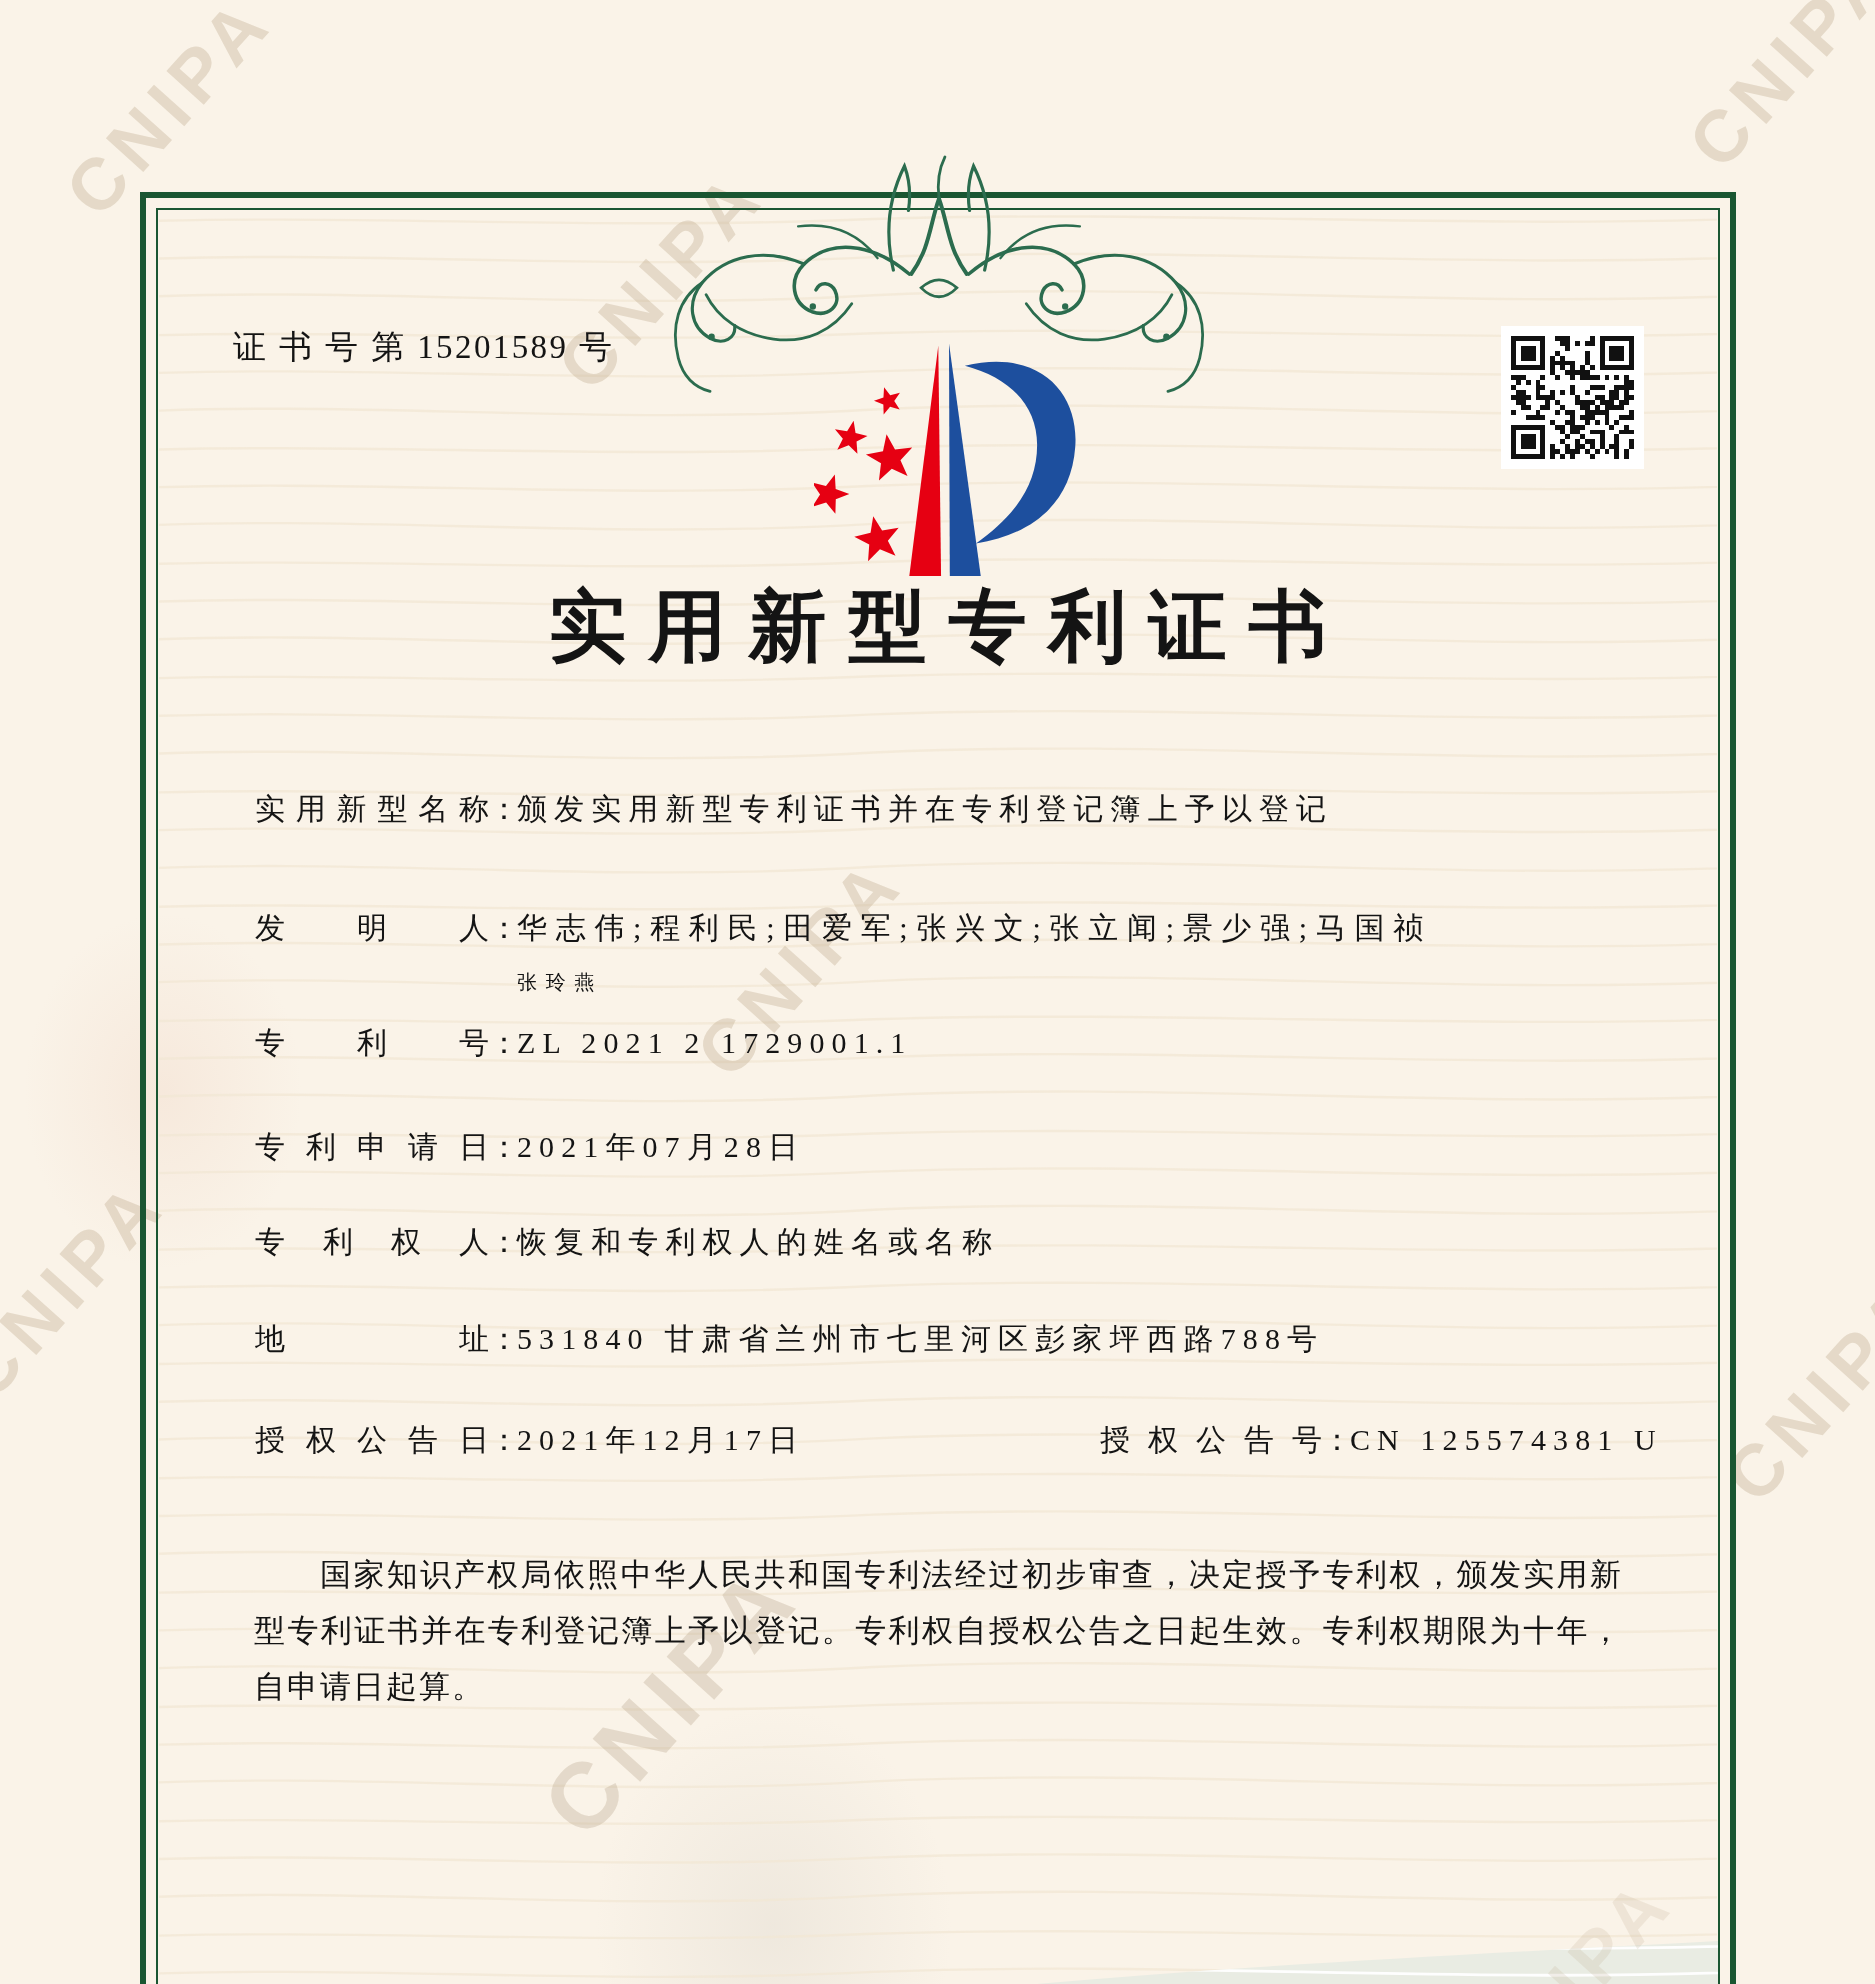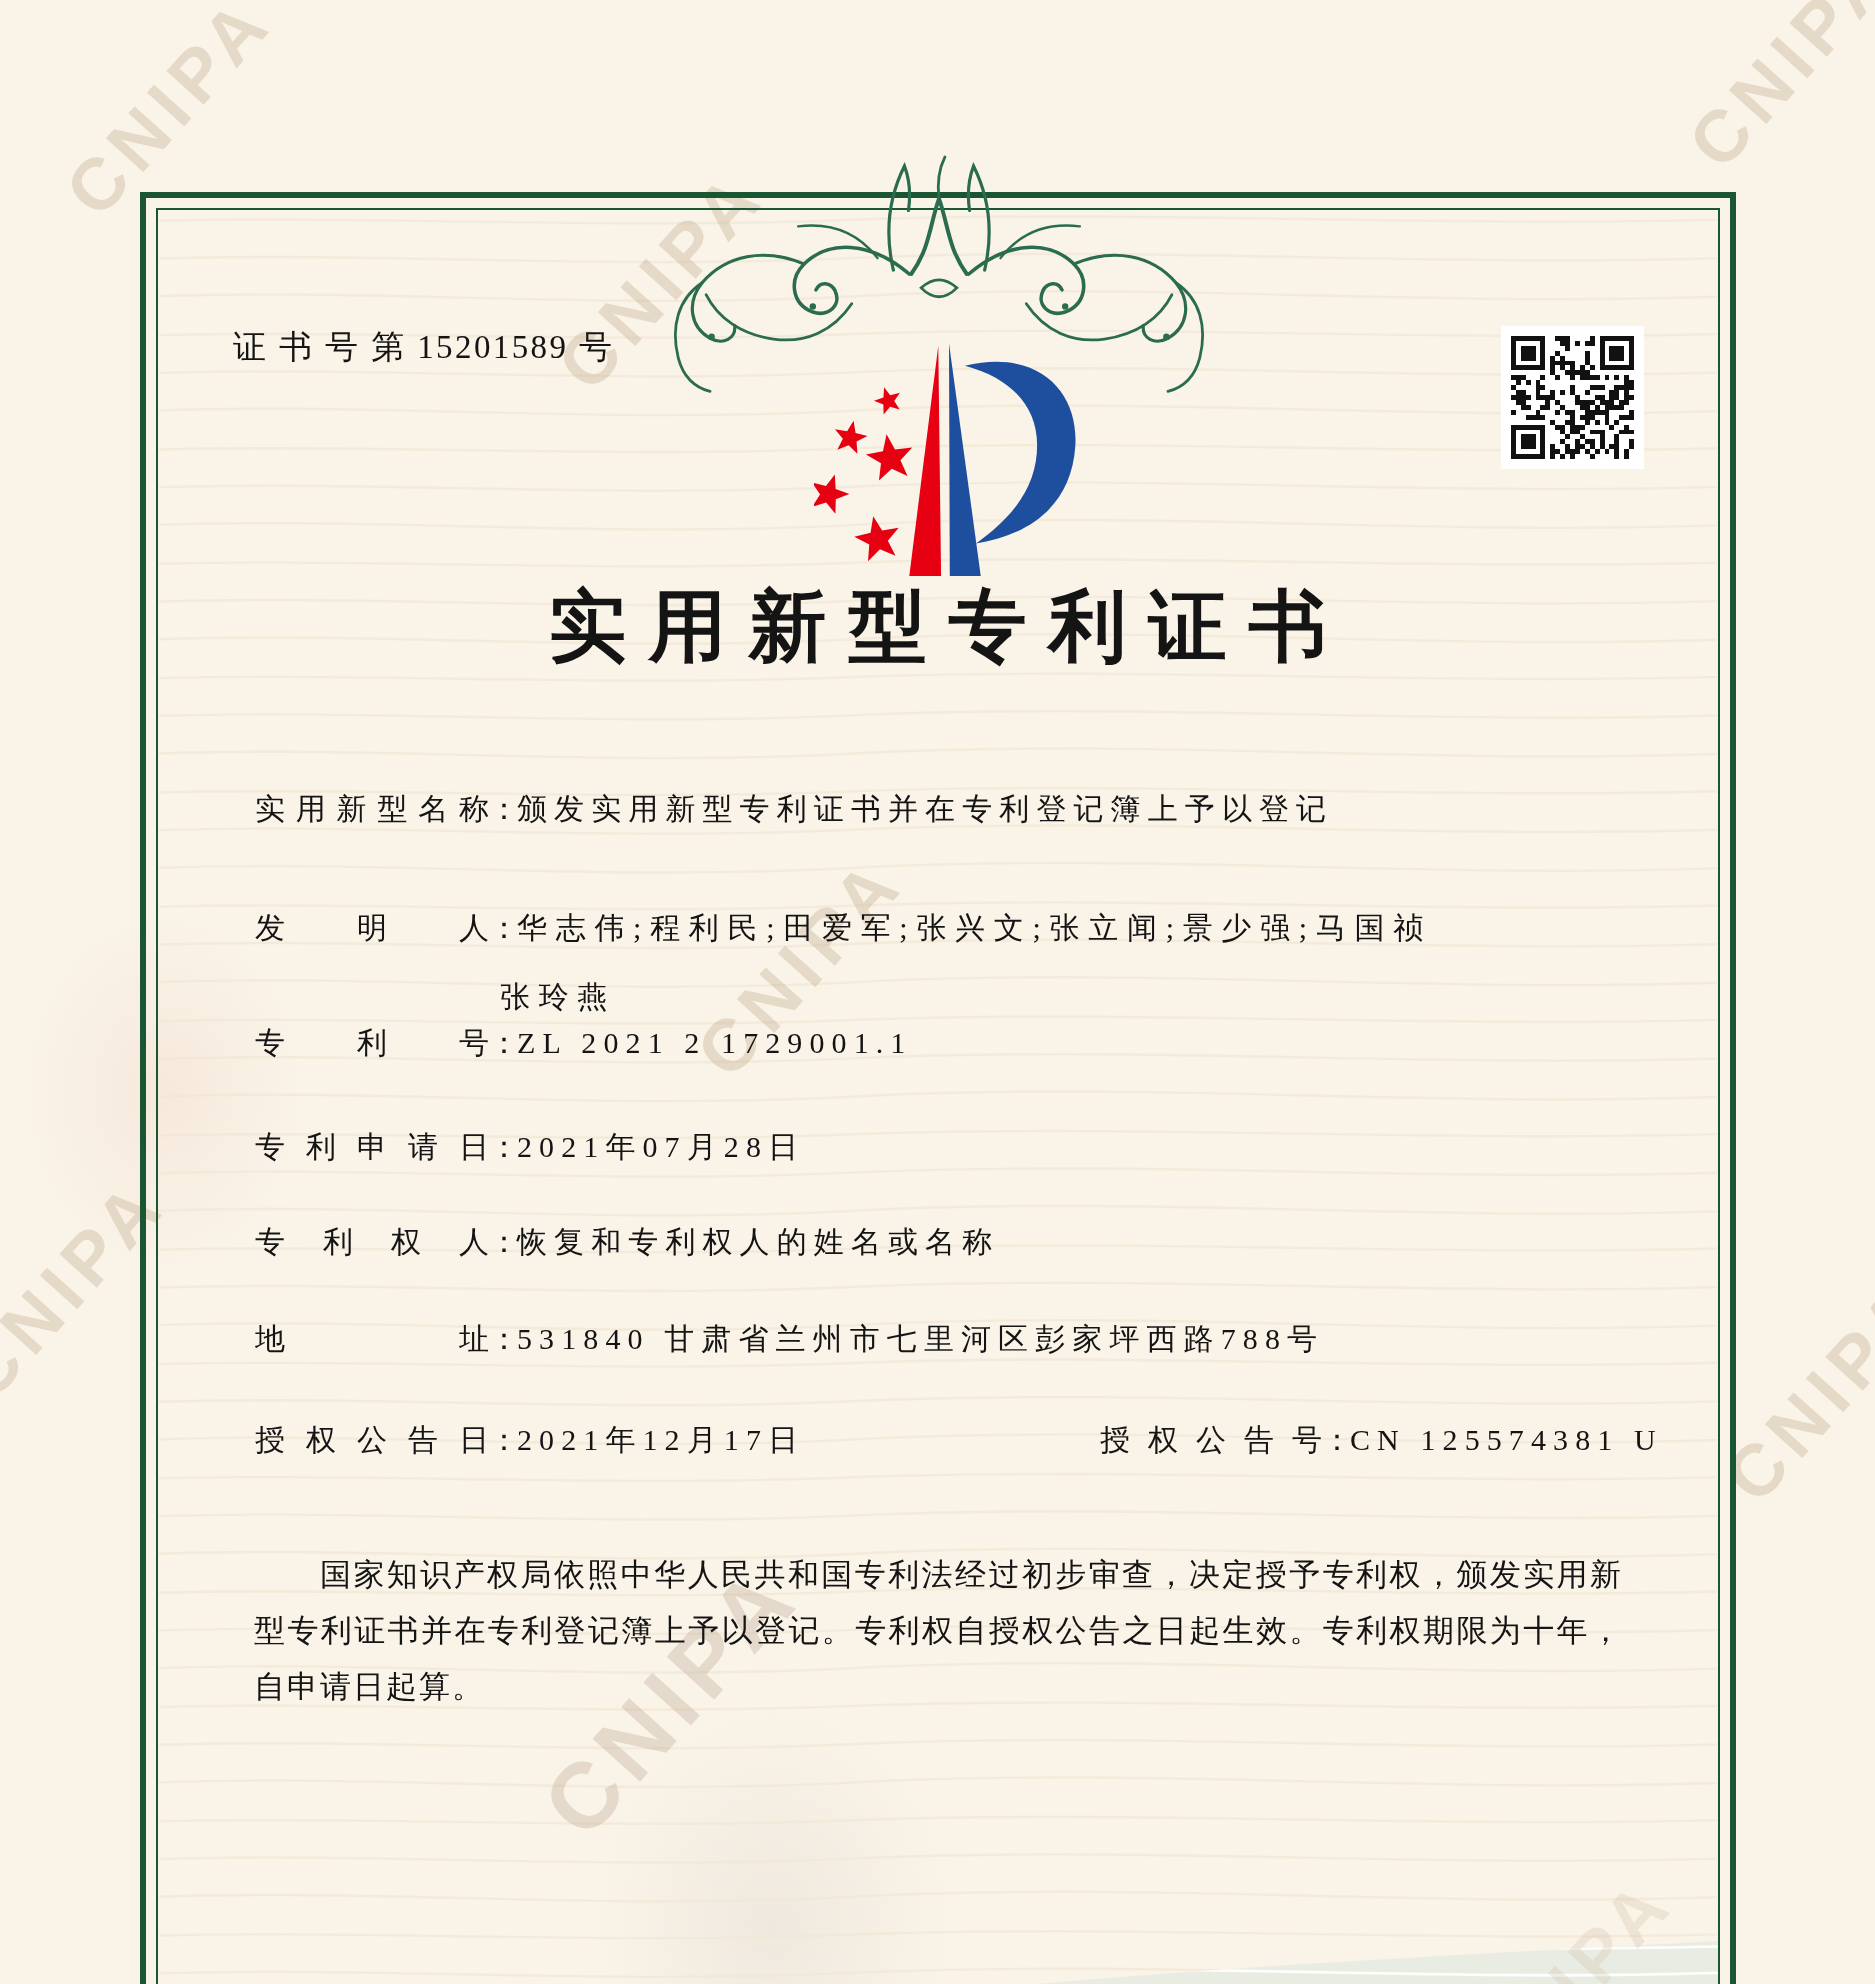--- a/index.html
+++ b/index.html
@@ -20,21 +20,21 @@
   .cert-no{position:absolute;left:233px;top:325px;font-size:33px;letter-spacing:2.4px;z-index:5;}
   .title{position:absolute;left:0;top:575px;width:1875px;text-align:center;
          font-size:78px;font-weight:600;letter-spacing:22px;text-indent:22px;z-index:5;}
   
   .frow{position:absolute;left:255px;font-size:30px;line-height:40px;white-space:nowrap;z-index:5;}
   .flabel{display:inline-flex;justify-content:space-between;width:234px;vertical-align:baseline;}
   .flabel.narrow{width:222px;}
   .colon{display:inline-block;width:28px;}
   .fvalue{letter-spacing:7.1px;}
   .fvalue.names{letter-spacing:8.7px;}
-  .cont-line{position:absolute;left:500px;font-size:30px;letter-spacing:8.7px;z-index:5;margin-top:8px;}
+  .cont-line{position:absolute;left:517px;font-size:20px;letter-spacing:8.7px;z-index:5;}
   
   .paras{position:absolute;left:254px;top:1547px;width:1369px;z-index:5;}
   .paras p{margin:0;font-size:31px;line-height:56px;letter-spacing:2px;
            text-align:justify;text-indent:66px;}
   
   .qr-box{position:absolute;left:1501px;top:326px;width:143px;height:143px;background:#fff;z-index:5;}
   .blot{position:absolute;border-radius:50%;z-index:1;}
 </style>
 </head>
 <body>

